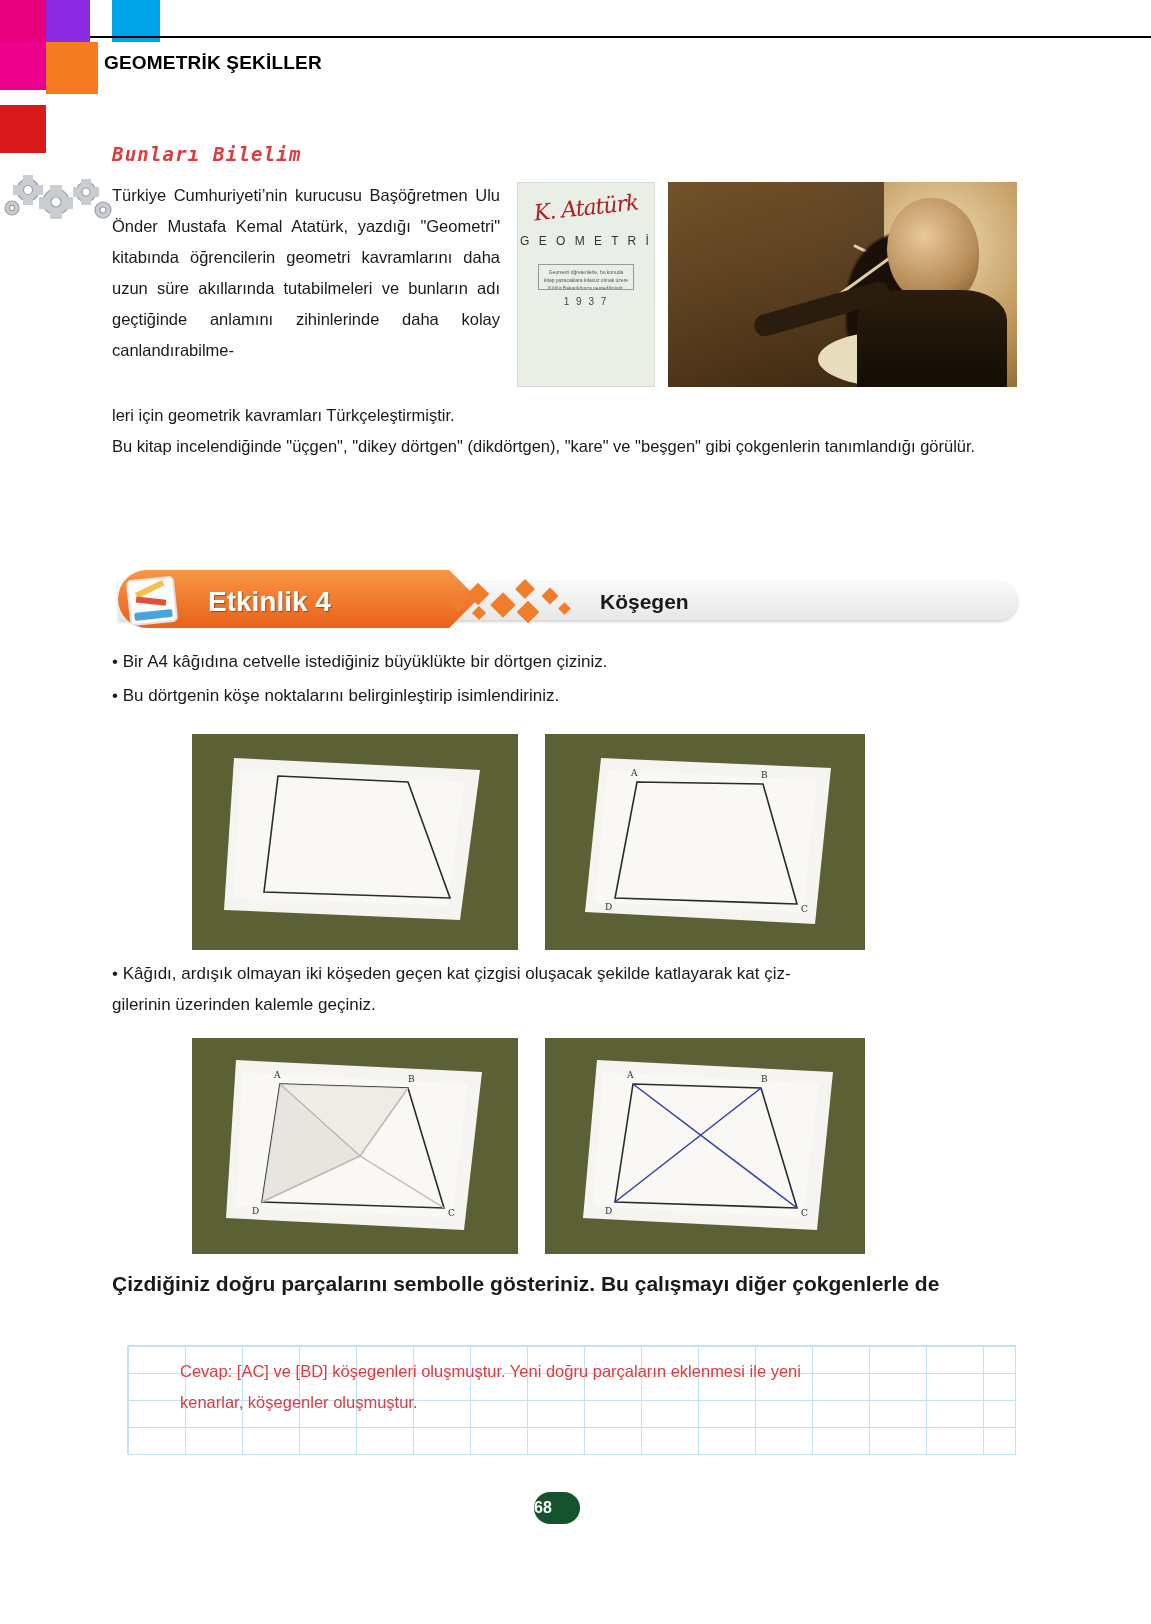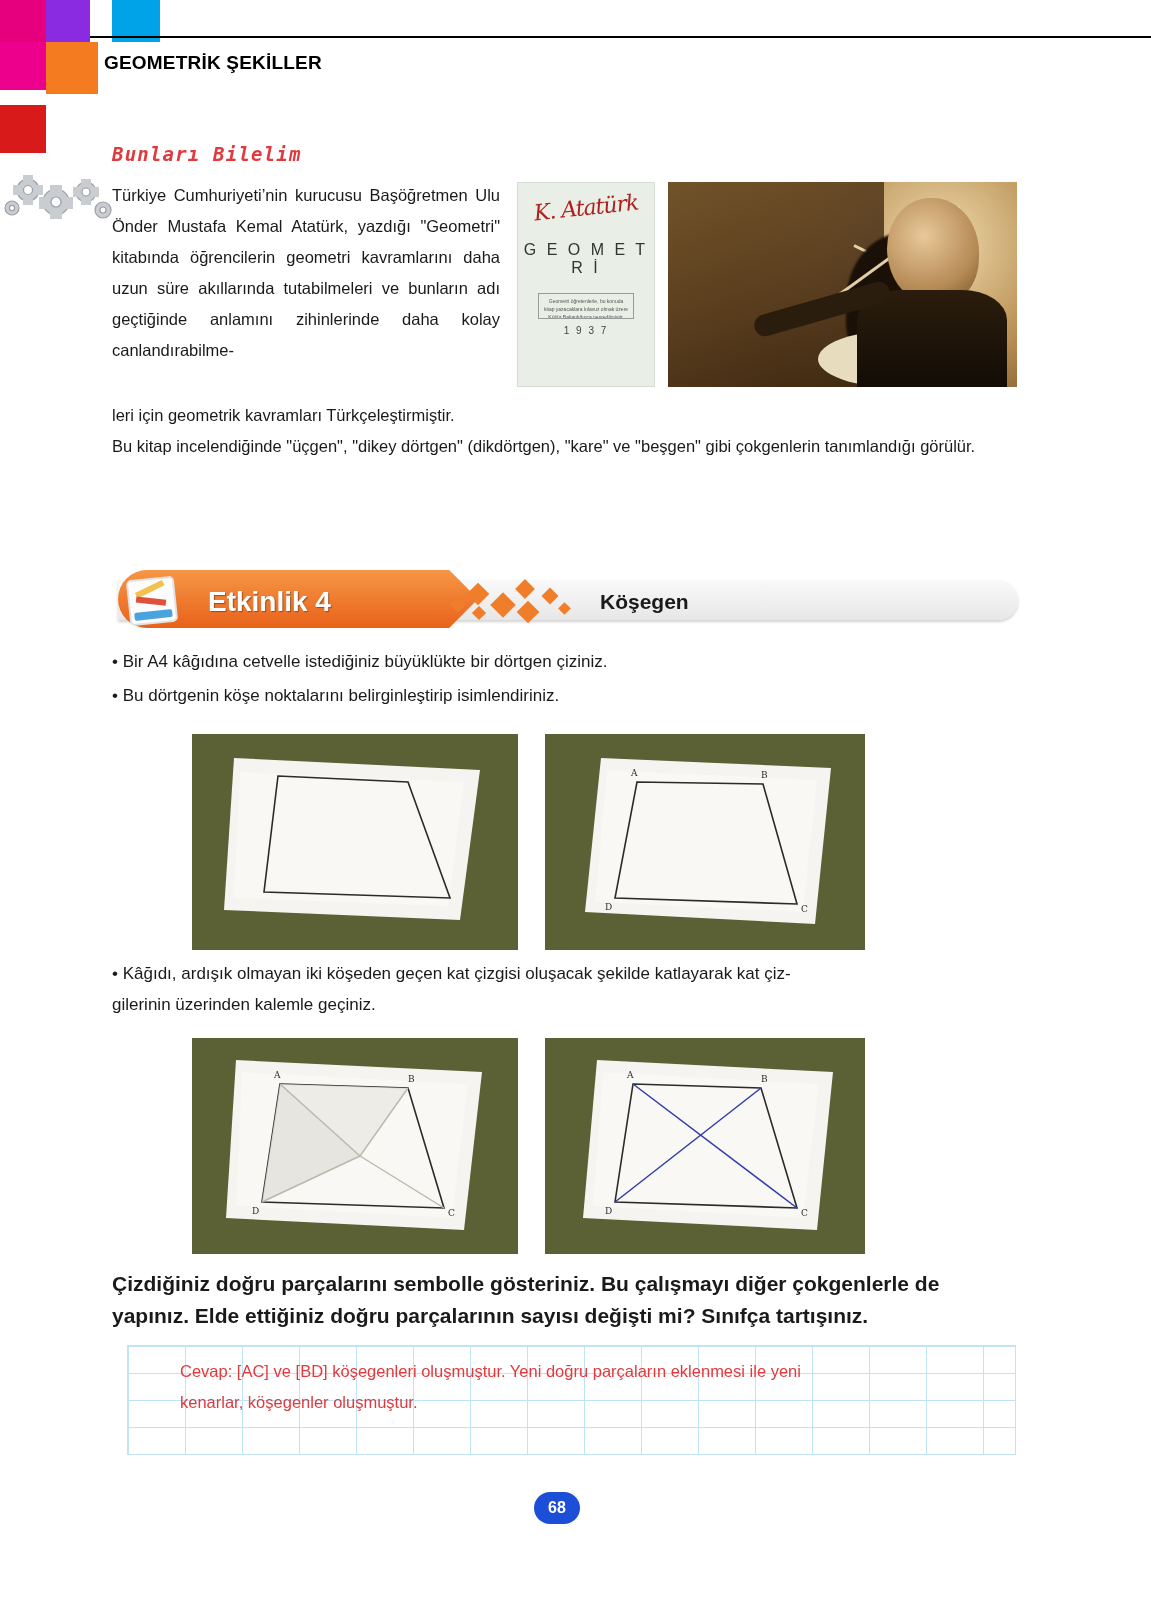--- a/index.html
+++ b/index.html
@@ -113,22 +113,22 @@
   .book-sign {
     margin-top: 12px;
     font-family: "DejaVu Serif", serif;
     font-style: italic;
     font-size: 22px;
     color: #b02020;
     transform: rotate(-6deg);
     letter-spacing: -1px;
   }
   .book-title {
-    margin-top: 21px;
-    font-size: 16px;
+    margin-top: 14px;
+    font-size: 12px;
     letter-spacing: 3px;
     color: #333;
   }
   .book-box {
     margin: 16px auto 0 auto;
     width: 96px;
     height: 26px;
     border: 1px solid #999;
     font-size: 5px;
     line-height: 8px;
@@ -342,26 +342,25 @@
   }
   .answer-text p { margin: 0; }
 
   
   .page-number {
     position: absolute;
     left: 534px;
     top: 1492px;
     width: 46px;
     height: 32px;
-    background: #1d4ed8;
+    background: #14532d;
     border-radius: 16px;
     color: #ffffff;
     font-size: 16px;
     font-weight: bold;
-    text-align: center;
     line-height: 32px;
   }
 </style>
 </head>
 <body>
 
 <div class="corner-blocks">
   <div class="cb cb-magenta"></div>
   <div class="cb cb-purple"></div>
   <div class="cb cb-cyan"></div>
@@ -514,21 +513,20 @@
     <line x1="216" y1="50" x2="70" y2="164" stroke="#2f3ea8" stroke-width="1.5"></line>
     <text x="82" y="40" font-size="9" fill="#2b2b2b" font-family="DejaVu Serif, serif">A</text>
     <text x="216" y="44" font-size="9" fill="#2b2b2b" font-family="DejaVu Serif, serif">B</text>
     <text x="256" y="178" font-size="9" fill="#2b2b2b" font-family="DejaVu Serif, serif">C</text>
     <text x="60" y="176" font-size="9" fill="#2b2b2b" font-family="DejaVu Serif, serif">D</text>
   </svg>
 </div>
 
 <div class="closing">
   <p>Çizdiğiniz doğru parçalarını sembolle gösteriniz. Bu çalışmayı diğer çokgenlerle de</p>
-  <p>yapınız. Elde ettiğiniz doğru parçalarının sayısı değişti mi? Sınıfça tartışınız.</p>
 </div>
 
 <div class="answer-box"></div>
 <div class="answer-text">
   <p>Cevap: [AC] ve [BD] köşegenleri oluşmuştur. Yeni doğru parçaların eklenmesi ile yeni</p>
   <p>kenarlar, köşegenler oluşmuştur.</p>
 </div>
 
 <div class="page-number">68</div>
 

